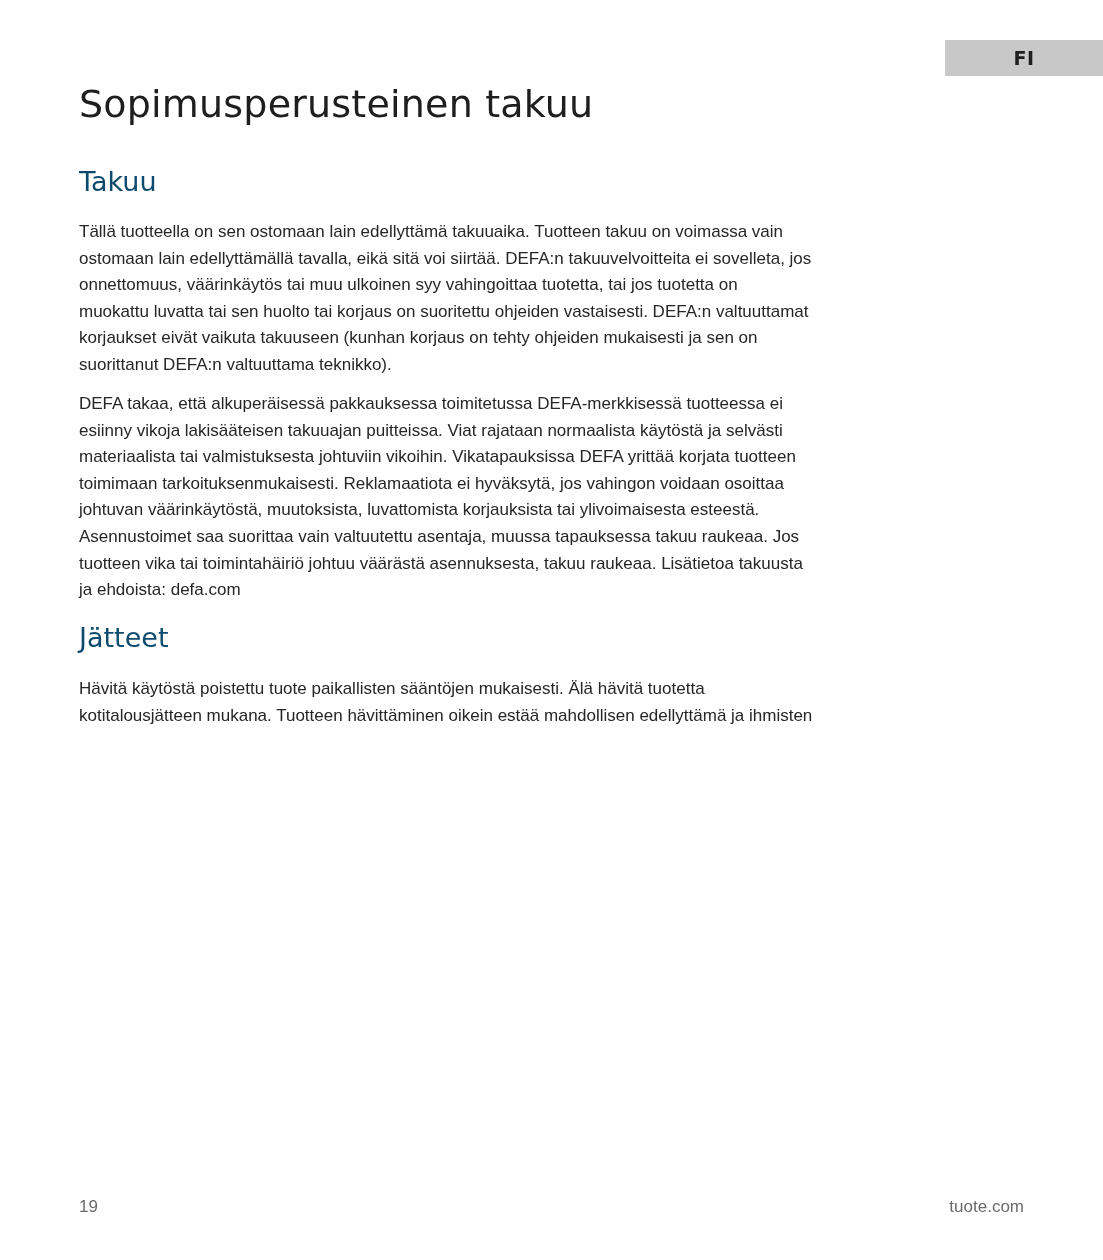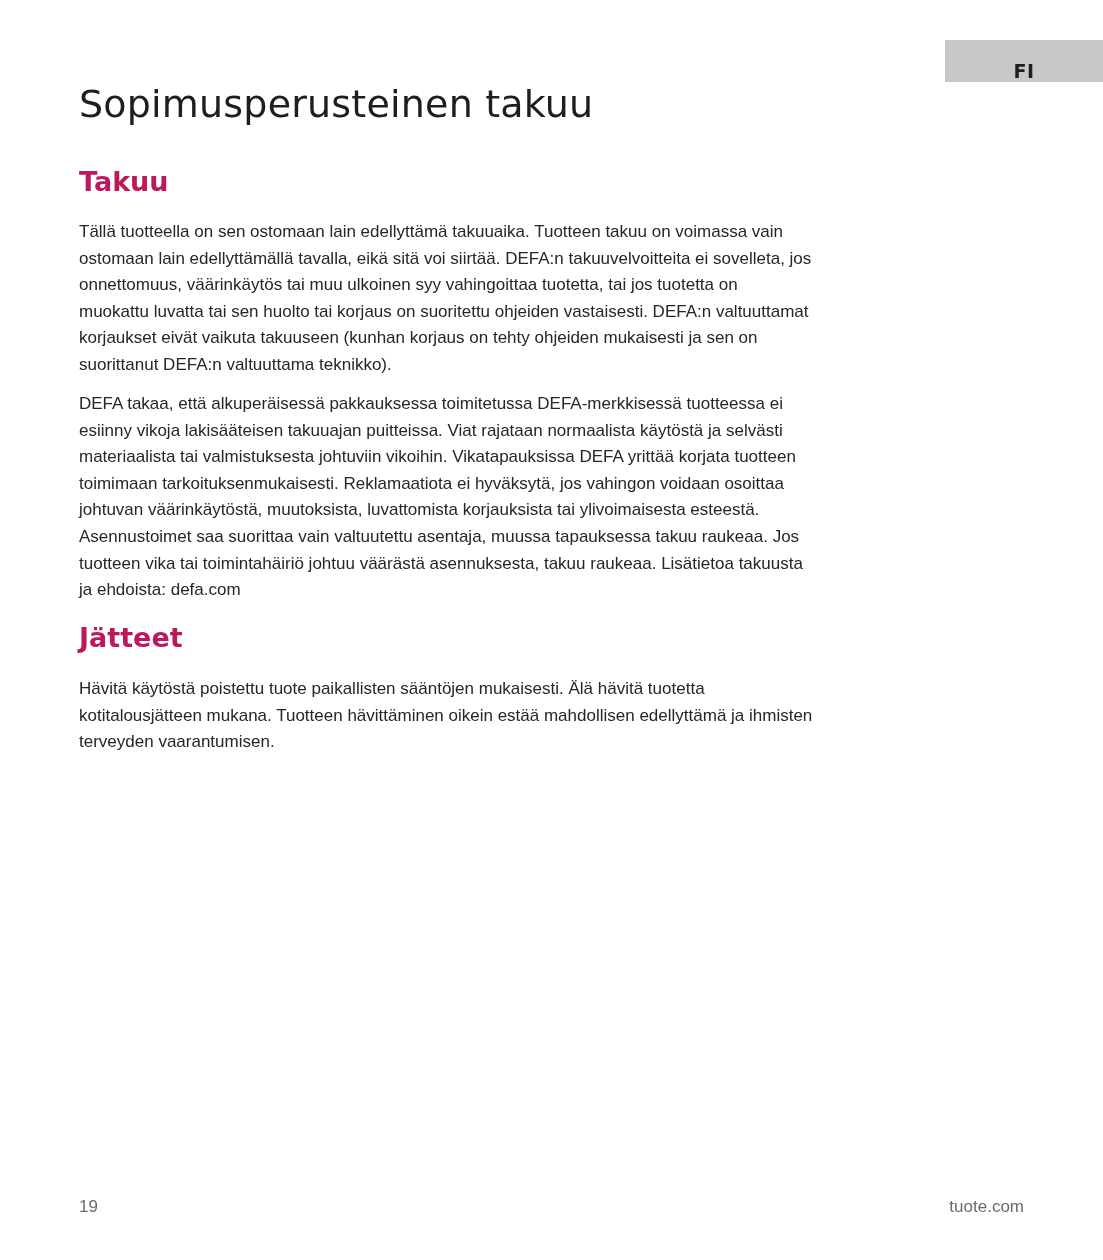--- a/index.html
+++ b/index.html
@@ -12,24 +12,24 @@
     body {
       position: relative;
       font-family: "Liberation Sans", "DejaVu Sans", sans-serif;
       color: #222222;
     }
     .lang-tab {
       position: absolute;
       left: 945px;
       top: 40px;
       width: 158px;
-      height: 42px;
+      height: 36px;
       background: #c8c8c8;
       display: flex;
-      align-items: flex-end;
+      align-items: center;
       justify-content: center;
     }
     .lang-tab span {
       font-family: "DejaVu Sans", sans-serif;
       font-weight: bold;
       font-size: 19px;
       color: #1e1e1e;
       letter-spacing: 0.5px;
     }
     .page-title {
@@ -40,24 +40,24 @@
       font-weight: 500;
       font-size: 38px;
       line-height: 48px;
       color: #1e1e1e;
       letter-spacing: 0.2px;
     }
     .section-heading {
       position: absolute;
       left: 79px;
       font-family: "DejaVu Sans", sans-serif;
-      font-weight: bold;
+      font-weight: normal;
       font-size: 27px;
       line-height: 34px;
-      color: #be185d;
+      color: #0c4a6e;
     }
     .h-takuu { top: 165px; }
     .h-jatteet { top: 621px; }
     .para {
       position: absolute;
       left: 79px;
       width: 960px;
       font-family: "Liberation Sans", sans-serif;
       font-size: 17px;
       line-height: 26.6px;
@@ -114,17 +114,16 @@
   <span class="line">Asennustoimet saa suorittaa vain valtuutettu asentaja, muussa tapauksessa takuu raukeaa. Jos</span>
   <span class="line">tuotteen vika tai toimintahäiriö johtuu väärästä asennuksesta, takuu raukeaa. Lisätietoa takuusta</span>
   <span class="line">ja ehdoista: defa.com</span>
 </p>
 
 <h2 class="section-heading h-jatteet">Jätteet</h2>
 
 <p class="para p3">
   <span class="line">Hävitä käytöstä poistettu tuote paikallisten sääntöjen mukaisesti. Älä hävitä tuotetta</span>
   <span class="line">kotitalousjätteen mukana. Tuotteen hävittäminen oikein estää mahdollisen edellyttämä ja ihmisten</span>
-  <span class="line">terveyden vaarantumisen.</span>
 </p>
 
 <div class="footer-page">19</div>
 <div class="footer-site">tuote.com</div>
 
 </body></html>

